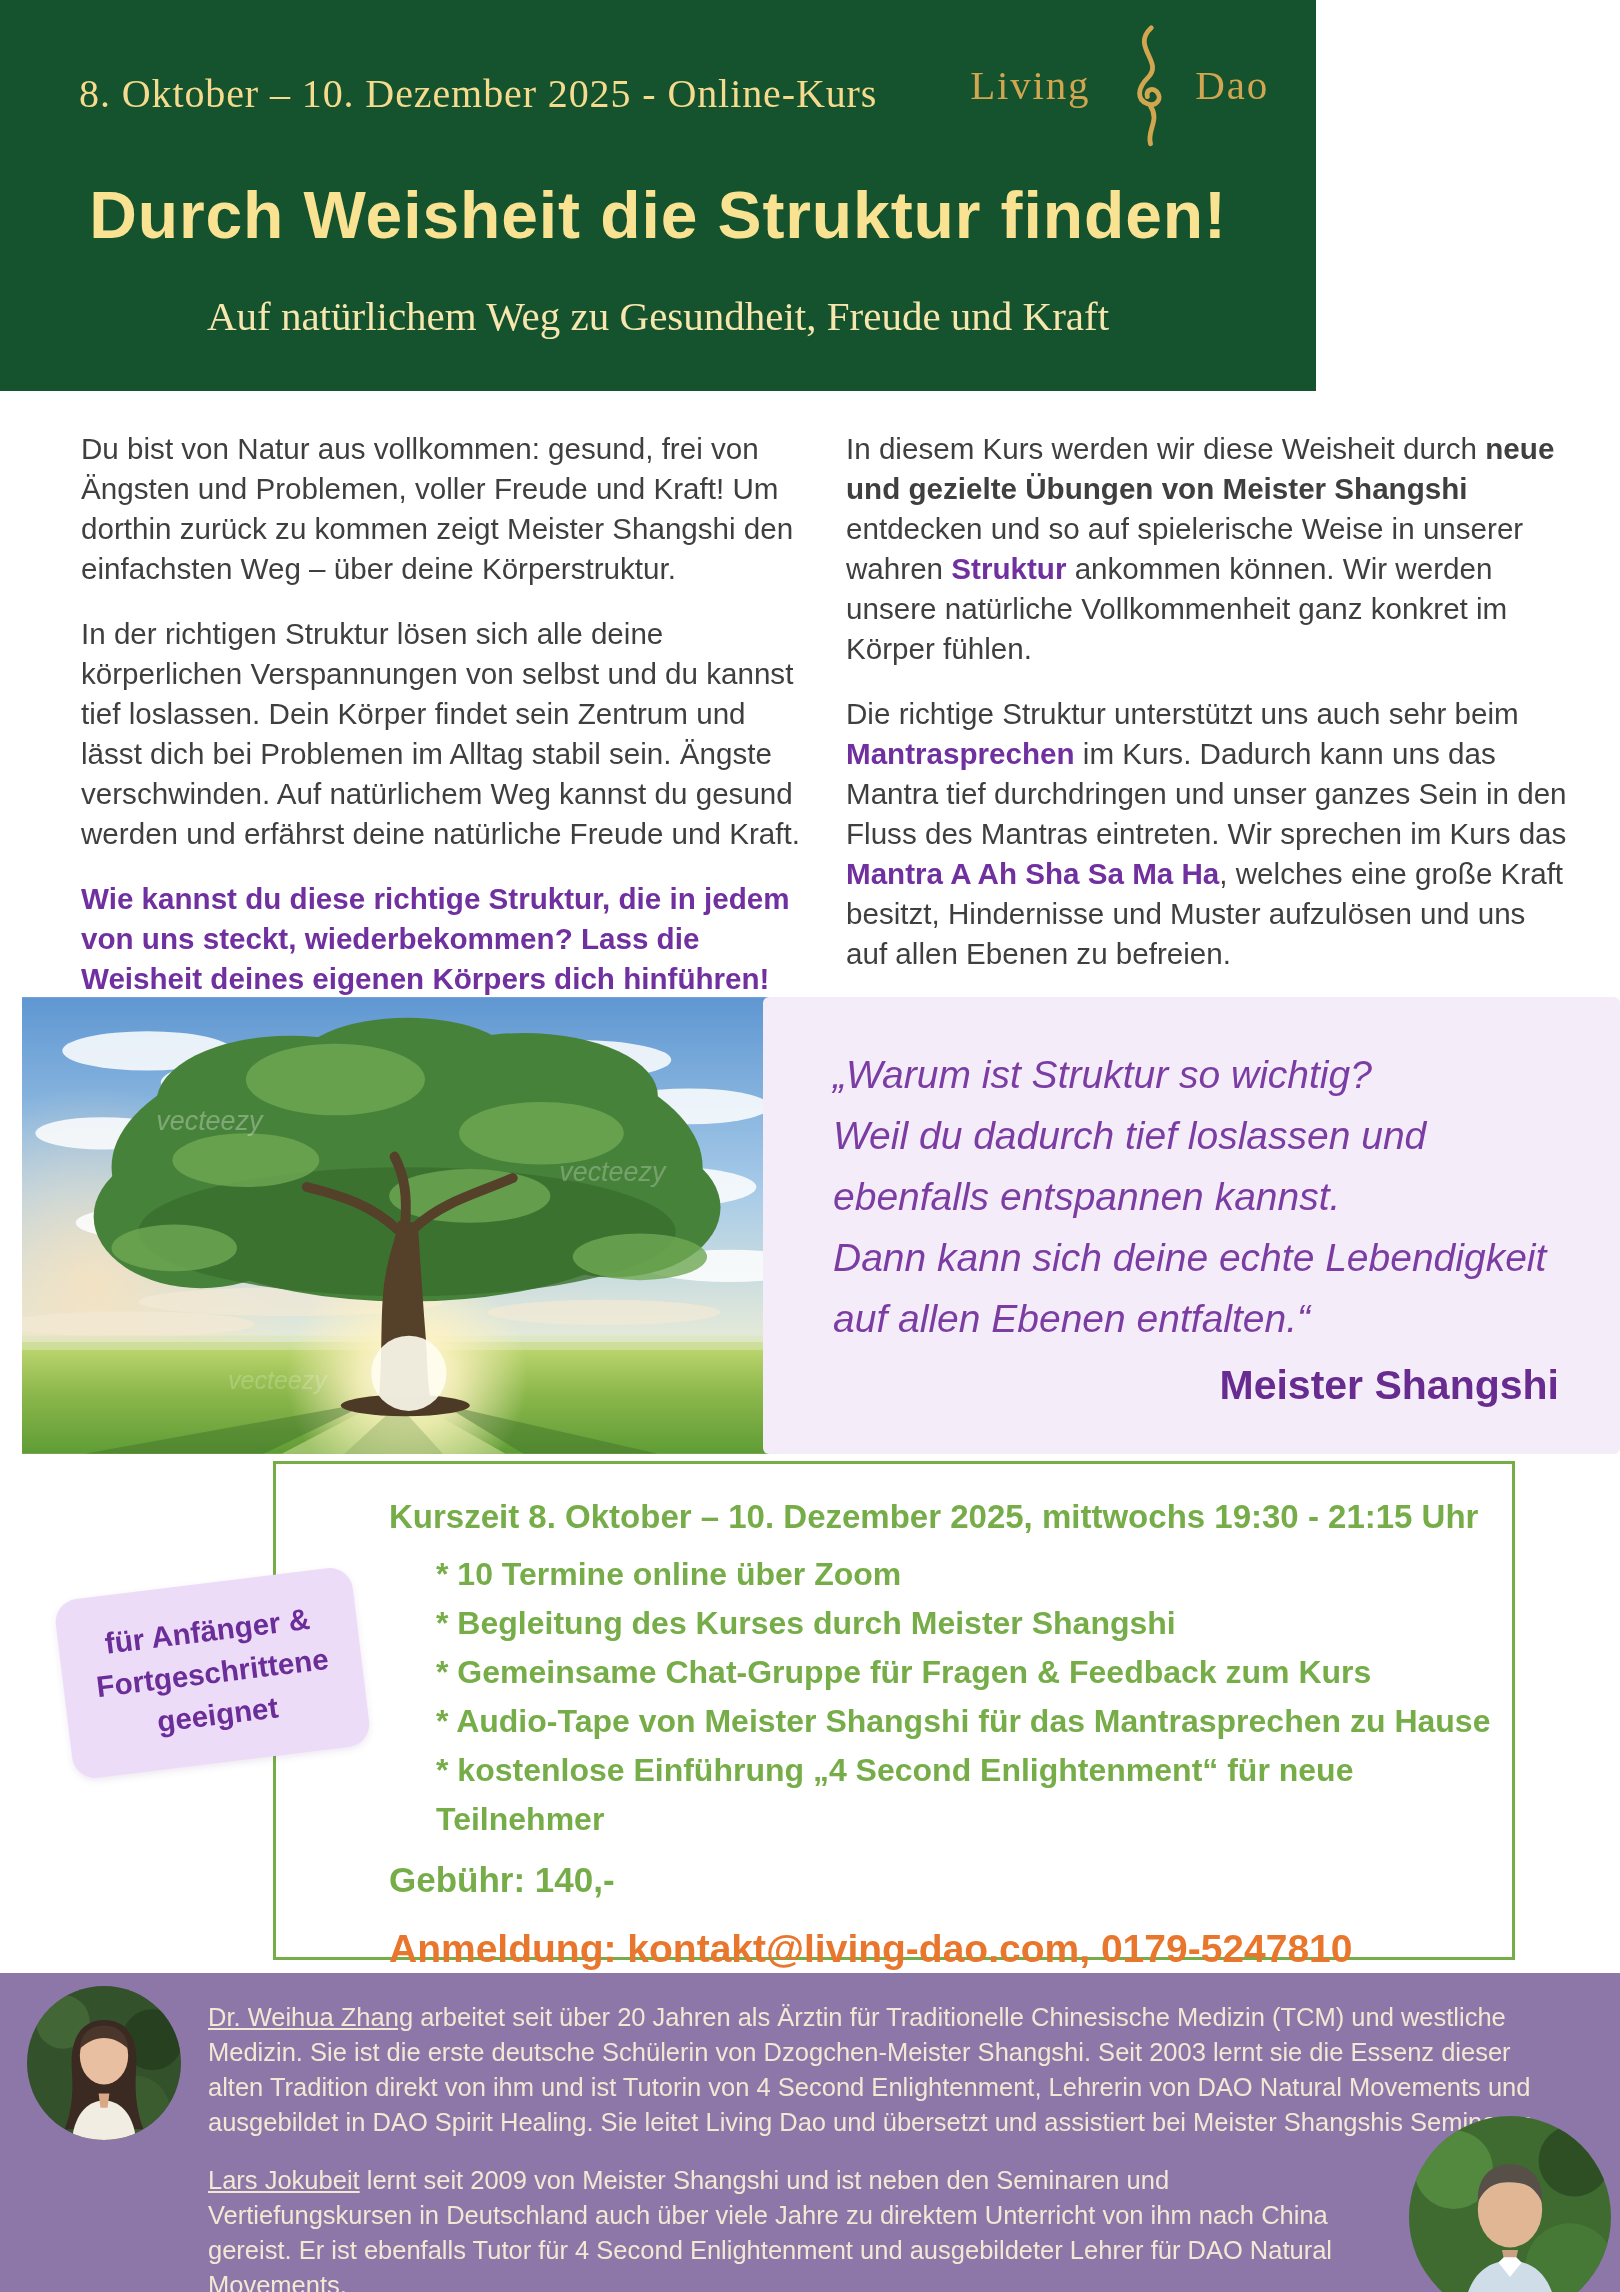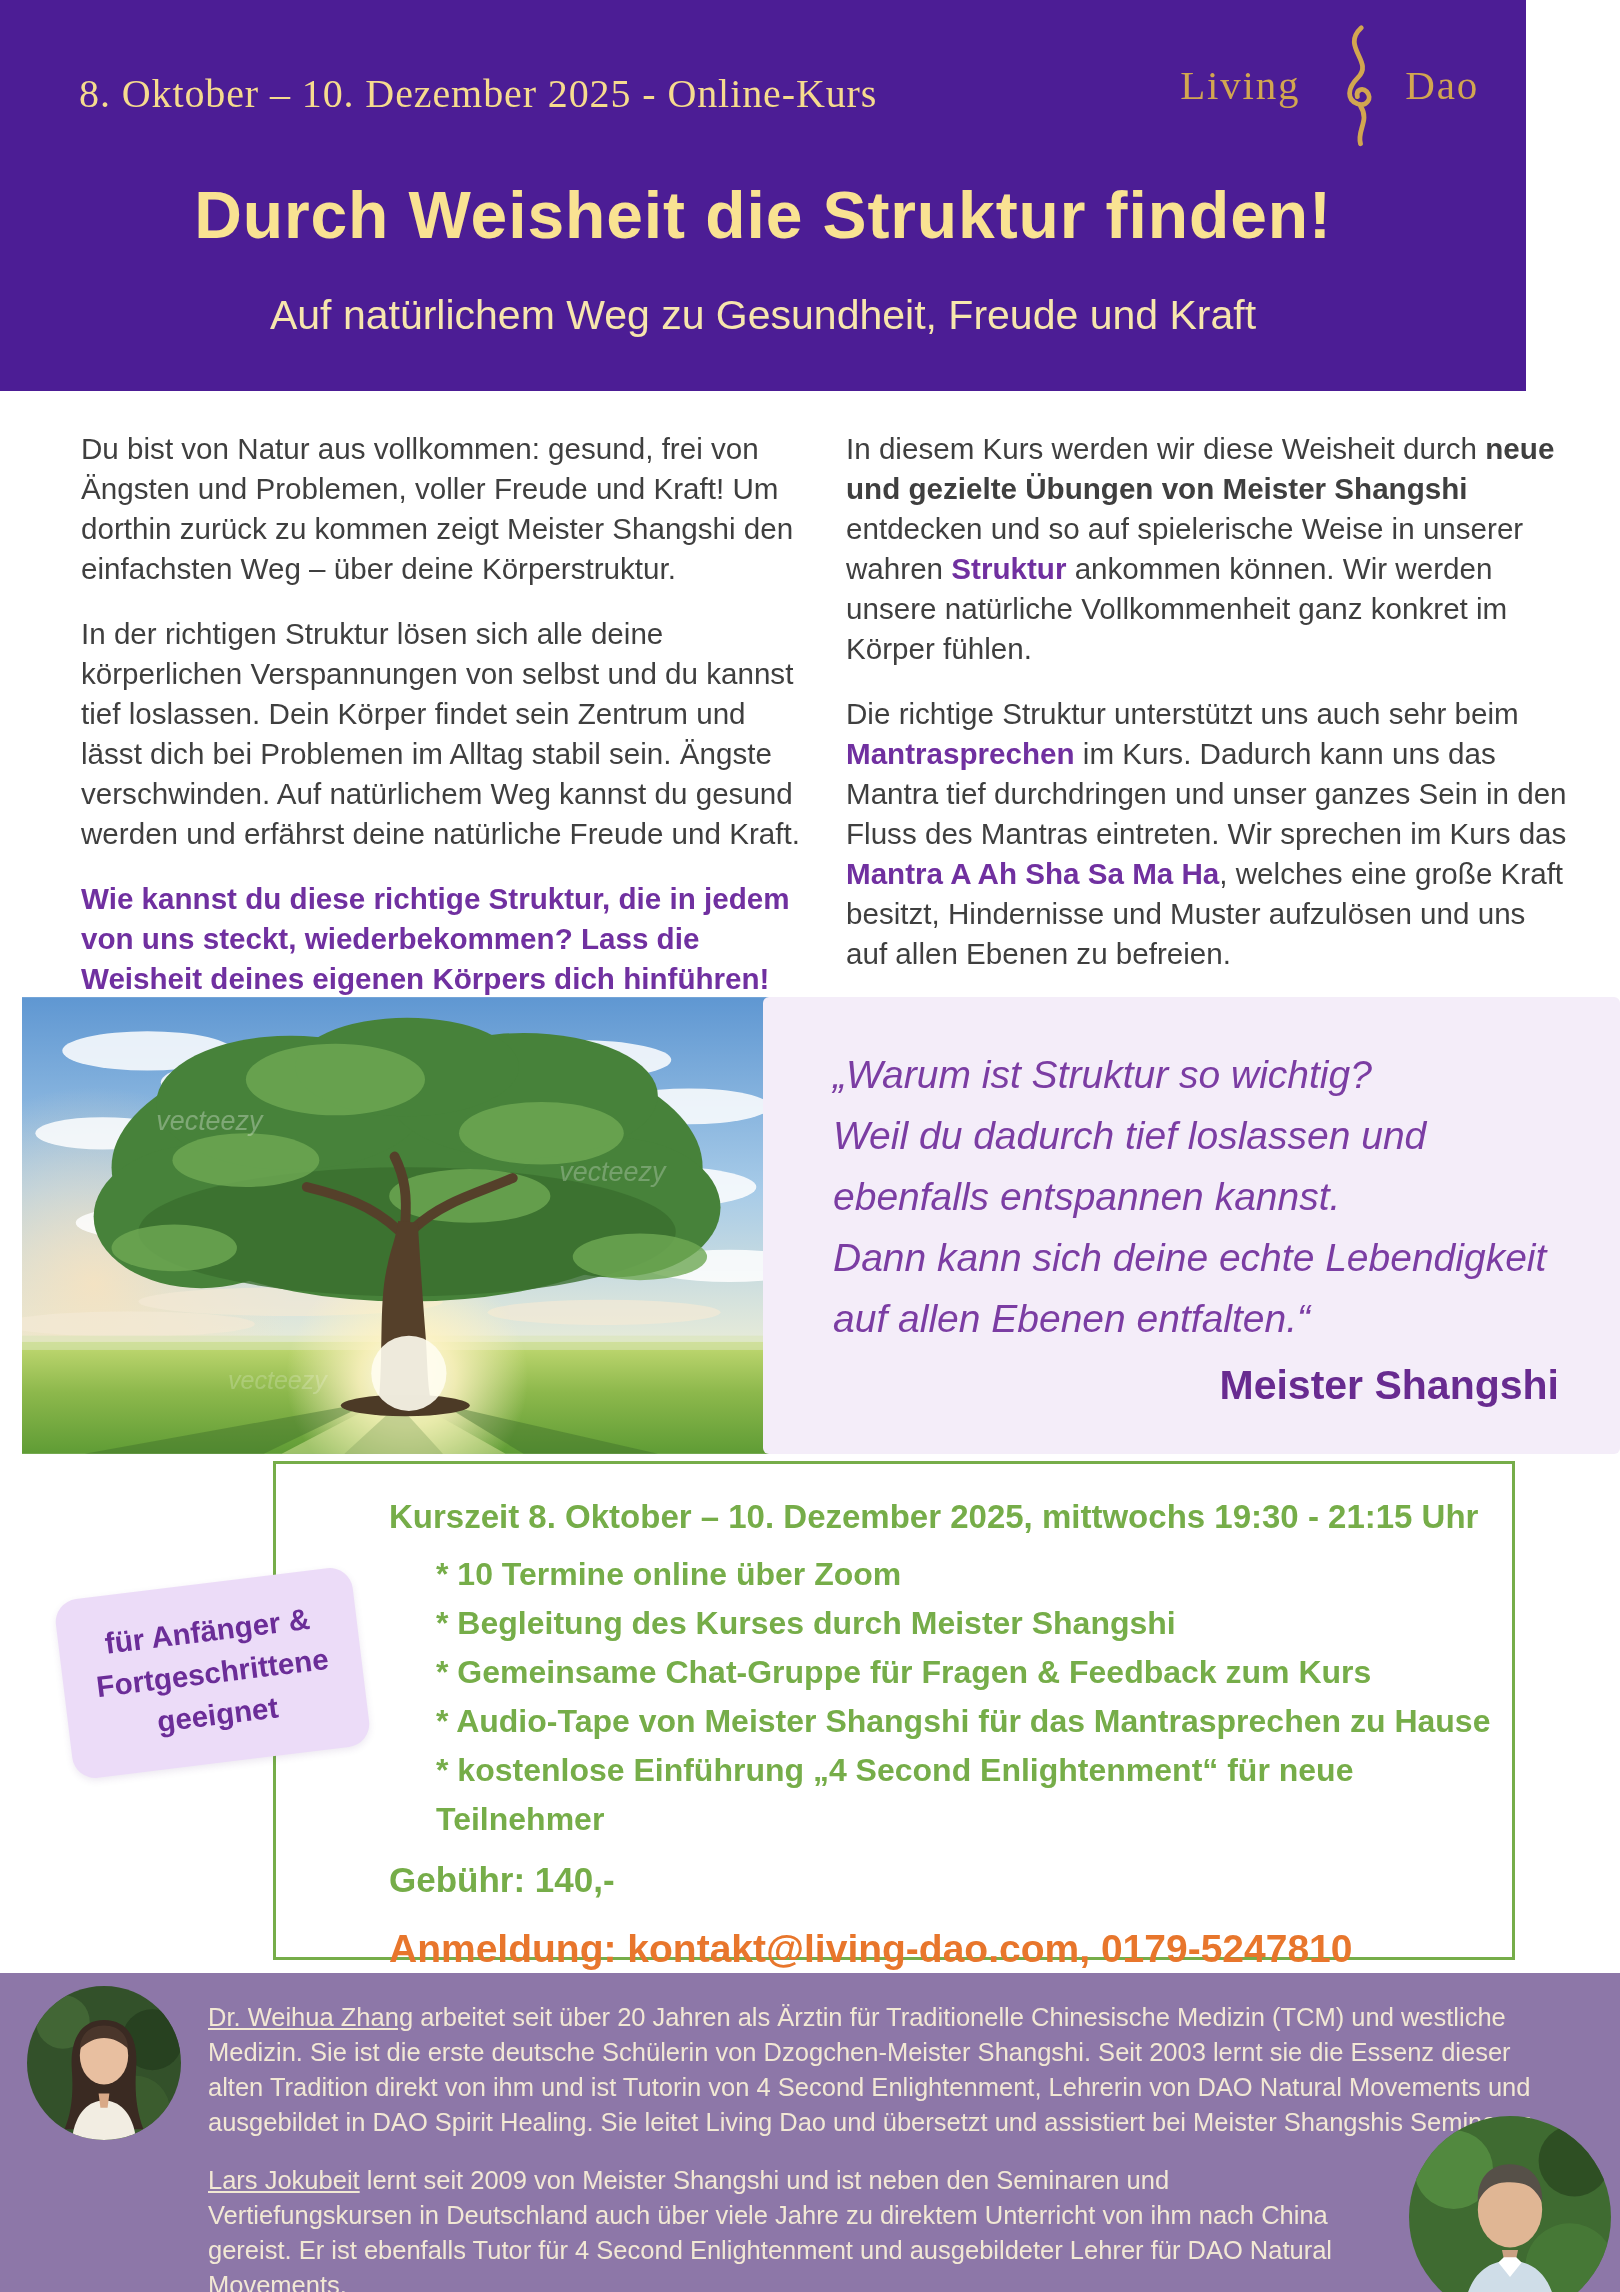--- a/index.html
+++ b/index.html
@@ -2,34 +2,34 @@
 <html lang="de" style="font-size:14.3px"><head>
 <meta charset="utf-8">
 <style>
   * { margin:0; padding:0; box-sizing:border-box; }
   html,body { background:#ffffff; }
   .page {
     position:relative; width:1620px; height:2293px; overflow:hidden;
     background:#ffffff; font-family:"Liberation Sans", sans-serif;
   }
   
-  .sec-header { position:absolute; left:0; top:0; width:1526px; height:391px; background:#4c1d95; }
+  .sec-header { position:absolute; left:0; top:0; width:1316px; height:391px; background:#14532d; }
   .date-line {
     position:absolute; left:79px; top:70px;
     font-family:"Liberation Serif", serif; font-size:40px; color:#f6db8e; letter-spacing:0.9px;
   }
   .logo { position:absolute; right:47px; top:23px; display:flex; align-items:center; gap:24px; }
   .logo-word { font-family:"Liberation Serif", serif; font-size:41px; color:#d2a650; letter-spacing:1.8px; }
   .page-title {
     position:absolute; left:0; right:0; top:177px; text-align:center;
     font-size:66px; font-weight:bold; color:#f9e292; letter-spacing:0.9px;
   }
   .page-subtitle {
     position:absolute; left:0; right:0; top:292px; text-align:center;
-    font-family:Liberation Sans, sans-serif; font-size:41px; color:#f7e6ad;
+    font-family:Liberation Serif, serif; font-size:41px; color:#f7e6ad;
   }
   
   .sec-body { position:absolute; left:0; top:391px; width:1620px; height:605px; background:#ffffff; }
   .cols { display:flex; gap:32px; padding:38px 45px 0 81px; }
   .col { font-size:29.6px; line-height:40px; color:#3f3f3f; }
   .col-left  { width:733px; }
   .col-right { width:727px; }
   .col p + p { margin-top:25px; }
   .lead-purple { color:#7030a0; font-weight:bold; }
   .b { font-weight:bold; }

